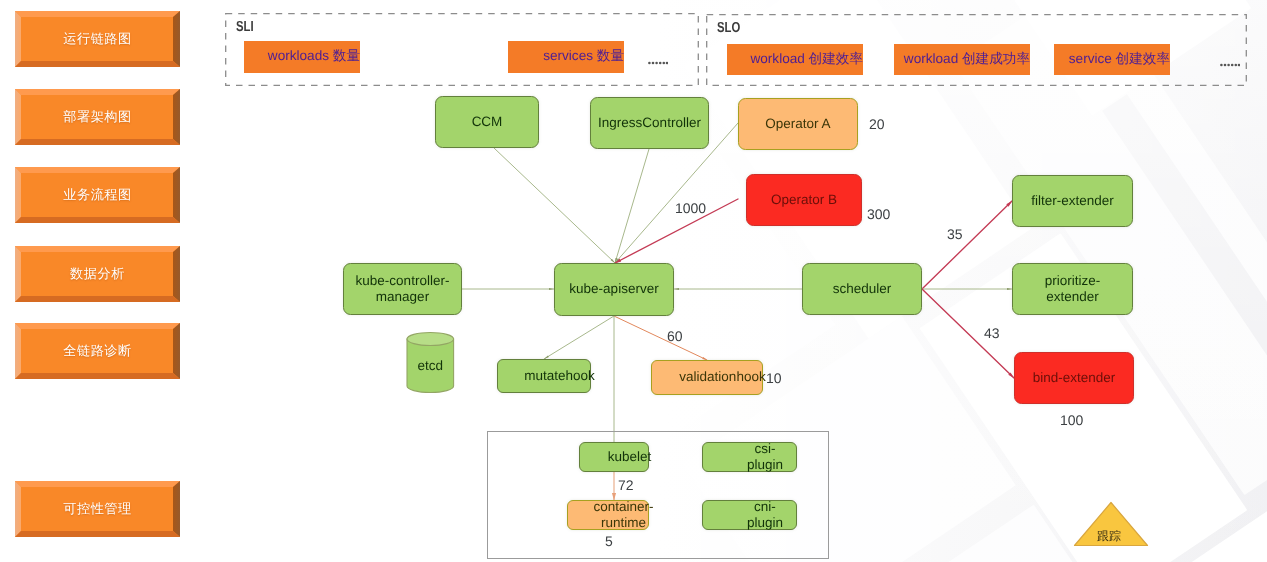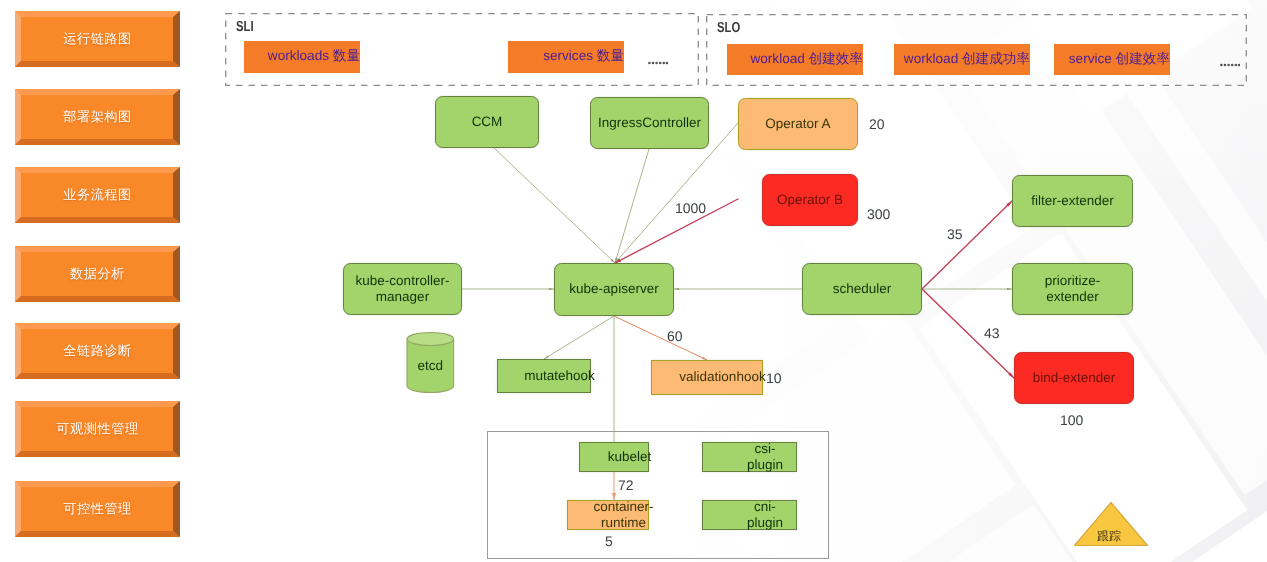--- a/index.html
+++ b/index.html
@@ -31,21 +31,21 @@
 
   
   .svgroot{position:absolute;left:0;top:0;width:1267px;height:562px;z-index:1;}
   .node{position:absolute;box-sizing:border-box;display:flex;align-items:center;
         justify-content:center;text-align:center;border-radius:7.5px;z-index:2;
         line-height:1.2;cursor:pointer;font-size:13.5px;padding:0 6px;
         box-shadow:0 0 3px rgba(120,140,100,.18);}
   .n-green{background:#a3d46b;border:1.3px solid #63803c;color:#123309;}
   .n-yellow{background:#fdba74;border:1.3px solid #a8a020;color:#3b3608;}
   .n-red{background:#fb2a22;border:1.3px solid #cf2f2a;color:#6b0f09;}
-  .n-small{border-radius:0;padding-left:37px;}
+  .n-small{border-radius:6px;padding-left:37px;}
   .elabel{position:absolute;color:#3c4043;font-size:14px;z-index:3;white-space:nowrap;}
   .groupbox{position:absolute;border:1.1px solid #9b9b9b;background:transparent;z-index:1;}
   .tri{position:absolute;z-index:3;}
   .trilbl{position:absolute;color:#3a2f13;font-size:12px;z-index:4;white-space:nowrap;}
 </style>
 </head>
 <body>
 
 <div id="root">
   <svg width="0" height="0" style="position:absolute" aria-hidden="true">
@@ -144,30 +144,20 @@
     <div class="sbtn" style="top:323.3px">
         <svg width="165" height="56" viewBox="0 0 165 56" xmlns="http://www.w3.org/2000/svg">
           <path d="M0 0 H165 V56 H0 Z" fill="#f98828"></path>
           <path d="M0 0 H165 L158 6 H6 Z" fill="#ff9a4e"></path>
           <path d="M0 0 V56 L6 50 V6 Z" fill="url(#bvL)"></path>
           <path d="M165 0 V56 L158 50 V6 Z" fill="url(#bvR)"></path>
           <path d="M0 56 H165 L158 50 H6 Z" fill="#d66b22"></path>
         </svg>
         <span class="lbl">全链路诊断</span>
       </div>
-    <div class="sbtn" style="top:401.3px">
-        <svg width="165" height="56" viewBox="0 0 165 56" xmlns="http://www.w3.org/2000/svg">
-          <path d="M0 0 H165 V56 H0 Z" fill="#f98828"></path>
-          <path d="M0 0 H165 L158 6 H6 Z" fill="#ff9a4e"></path>
-          <path d="M0 0 V56 L6 50 V6 Z" fill="url(#bvL)"></path>
-          <path d="M165 0 V56 L158 50 V6 Z" fill="url(#bvR)"></path>
-          <path d="M0 56 H165 L158 50 H6 Z" fill="#d66b22"></path>
-        </svg>
-        <span class="lbl">可观测性管理</span>
-      </div>
     <div class="sbtn" style="top:481px">
         <svg width="165" height="56" viewBox="0 0 165 56" xmlns="http://www.w3.org/2000/svg">
           <path d="M0 0 H165 V56 H0 Z" fill="#f98828"></path>
           <path d="M0 0 H165 L158 6 H6 Z" fill="#ff9a4e"></path>
           <path d="M0 0 V56 L6 50 V6 Z" fill="url(#bvL)"></path>
           <path d="M165 0 V56 L158 50 V6 Z" fill="url(#bvR)"></path>
           <path d="M0 56 H165 L158 50 H6 Z" fill="#d66b22"></path>
         </svg>
         <span class="lbl">可控性管理</span>
       </div>
@@ -264,21 +254,21 @@
 
   <div class="node n-green" style="left:435px;top:96px;width:104px;height:52px">
       <span>CCM</span>
     </div>
   <div class="node n-green" style="left:590px;top:97px;width:119px;height:52px">
       <span>IngressController</span>
     </div>
   <div class="node n-yellow" style="left:738px;top:98px;width:120px;height:52px">
       <span>Operator A</span>
     </div>
-  <div class="node n-red" style="left:762px;top:174px;width:96px;height:52px">
+  <div class="node n-red" style="left:746px;top:174px;width:116px;height:52px">
       <span>Operator B</span>
     </div>
   <div class="node n-green" style="left:343px;top:263px;width:119px;height:52px">
       <span>kube-controller-manager</span>
     </div>
   <div class="node n-green" style="left:554px;top:263px;width:120px;height:53px">
       <span>kube-apiserver</span>
     </div>
   <div class="node n-green" style="left:802px;top:263px;width:120px;height:52px">
       <span>scheduler</span>

